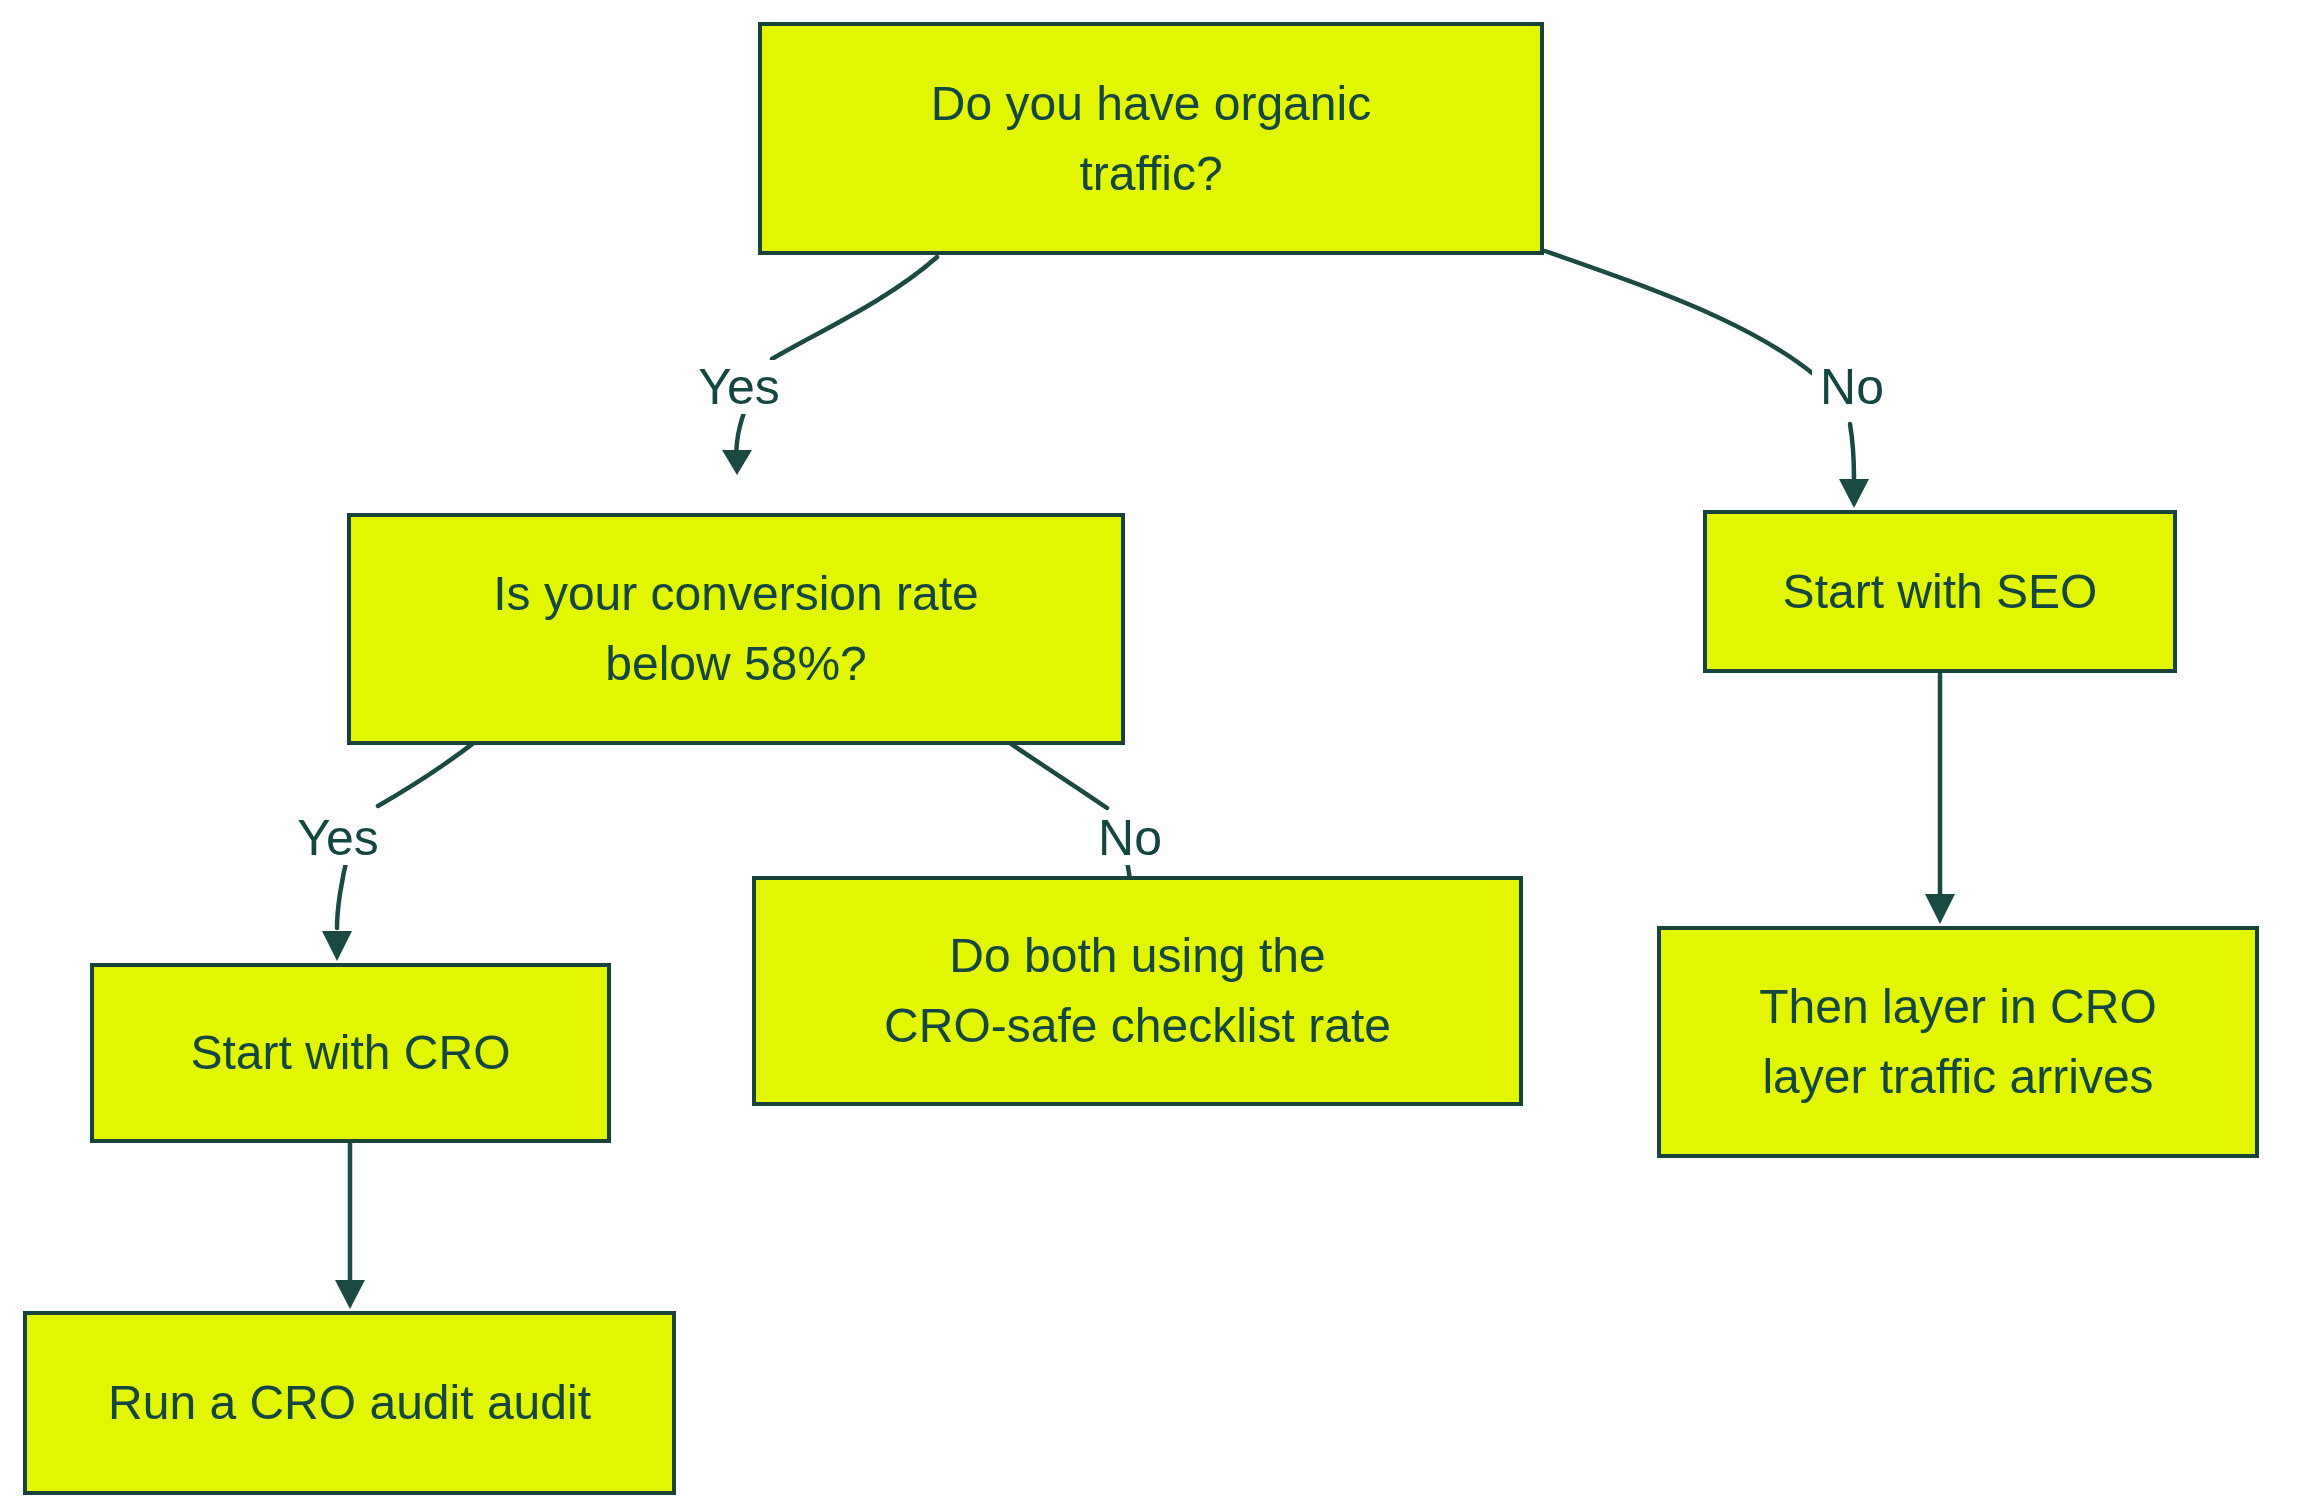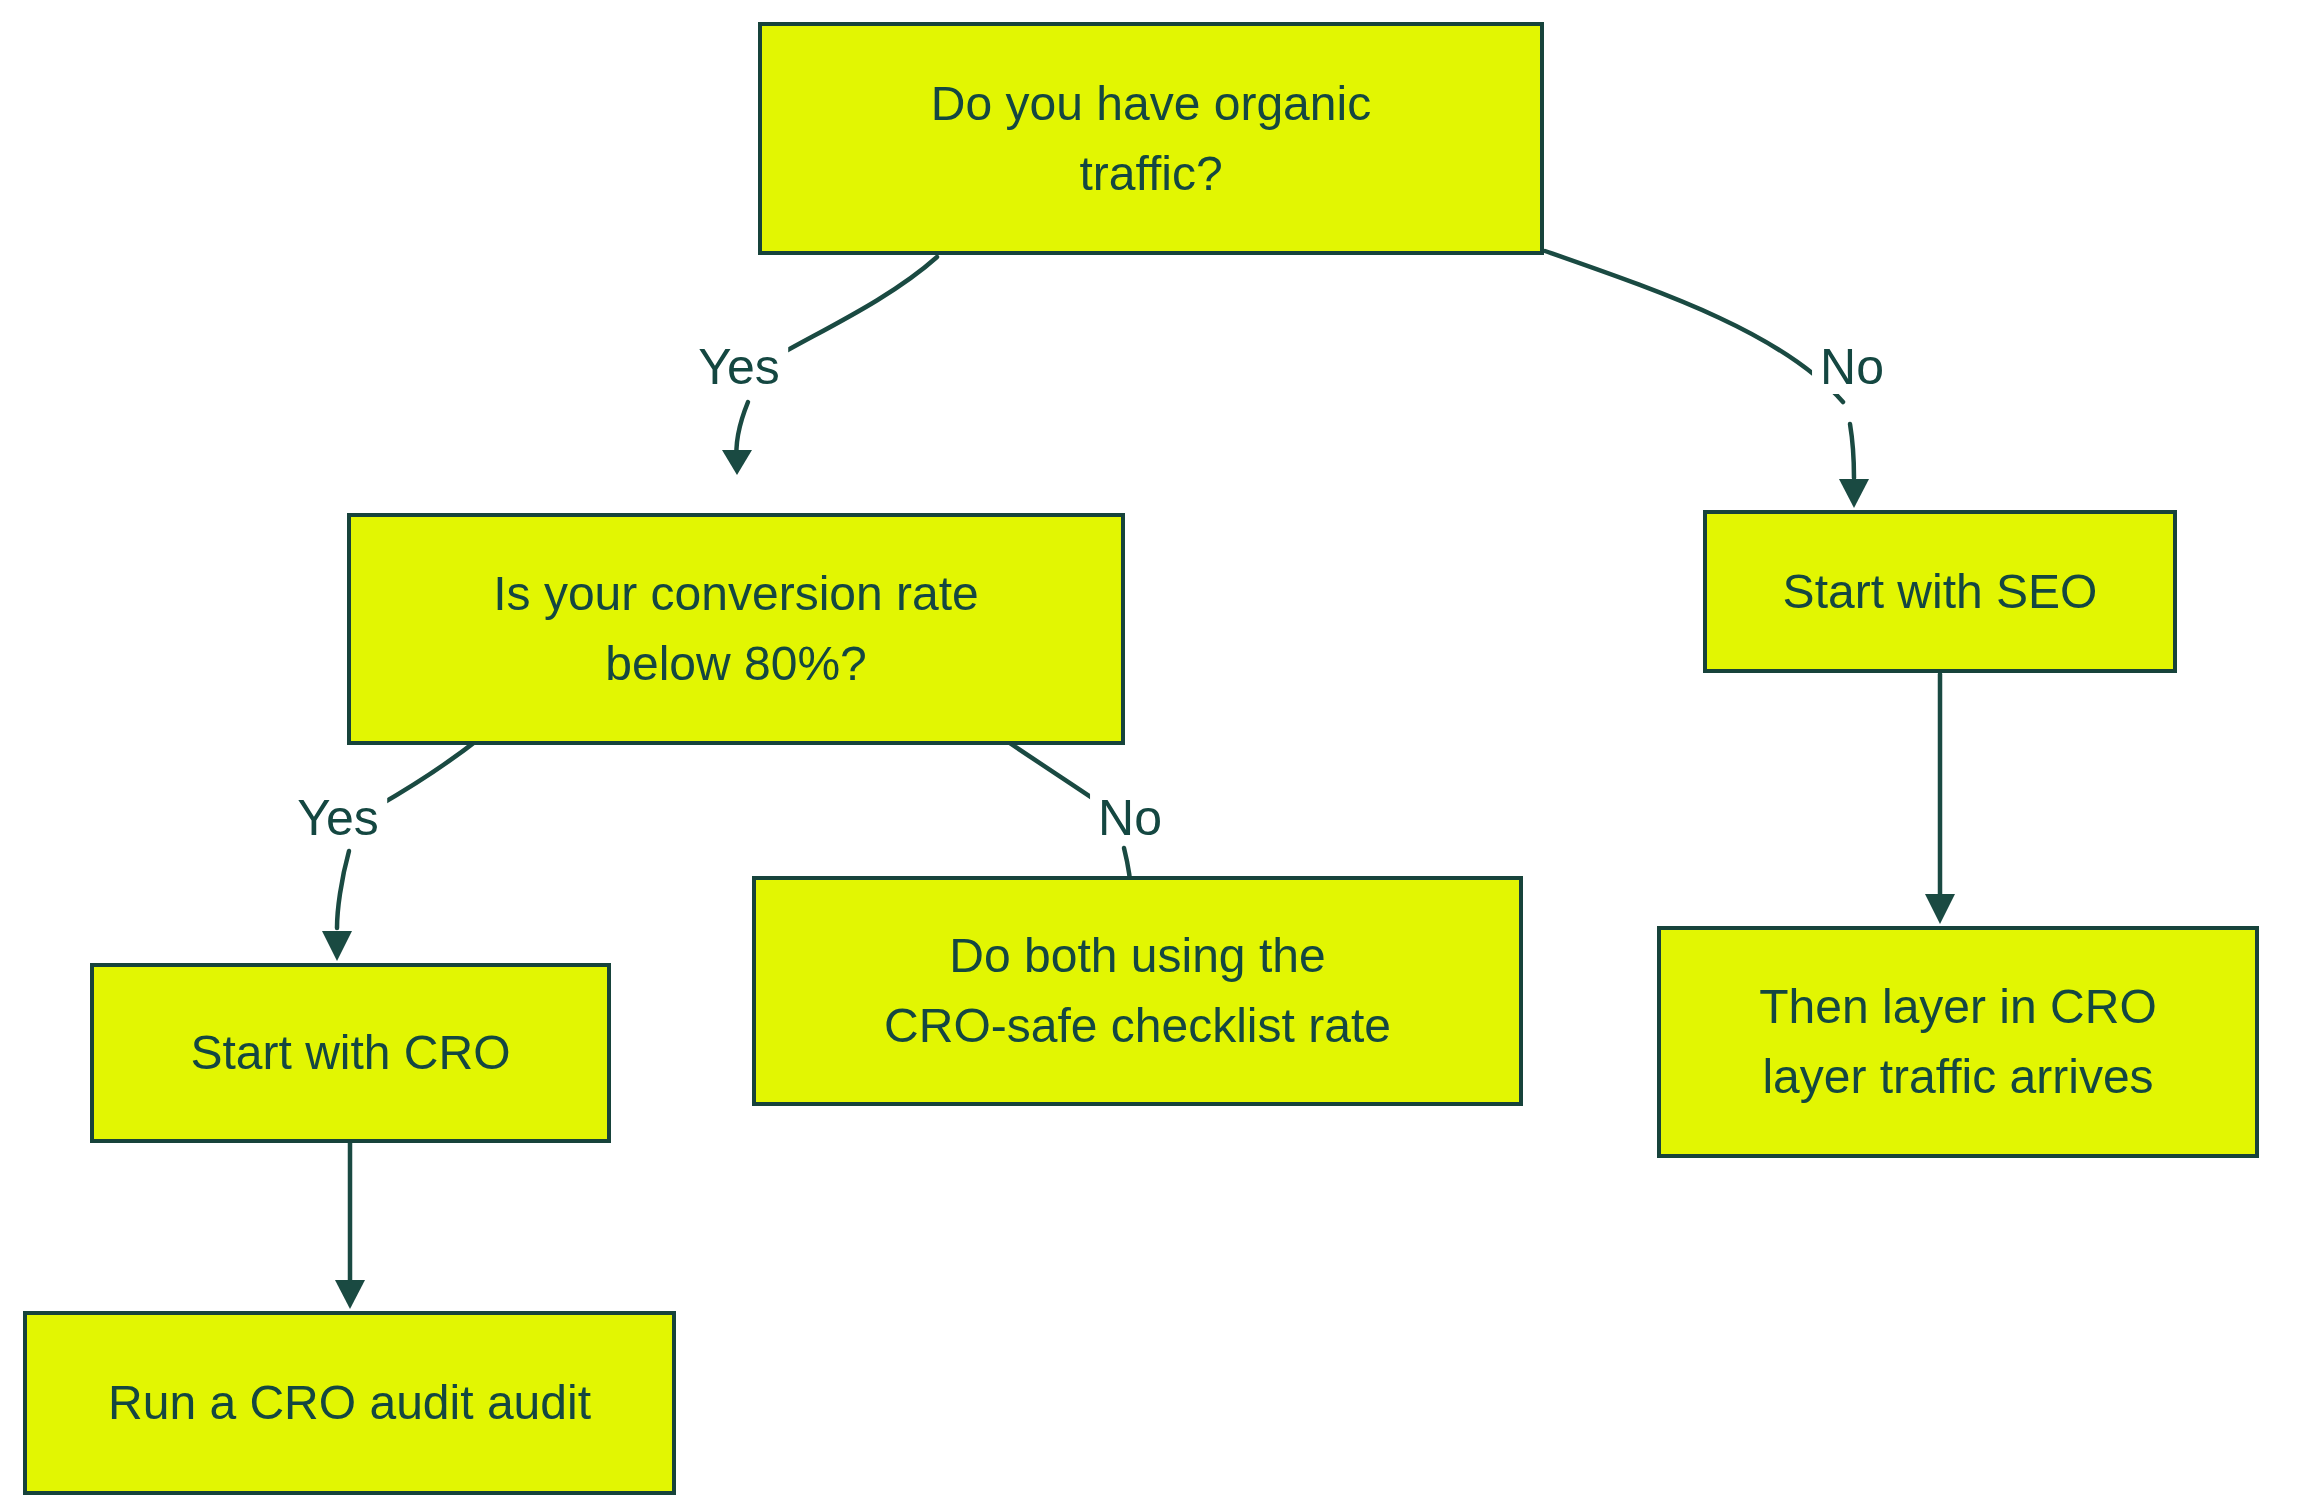--- a/index.html
+++ b/index.html
@@ -32,20 +32,21 @@
   }
   .node span{display:block;white-space:nowrap;}
   .edge-label{
     position:absolute;
     transform:translate(-50%,-50%);
     background:var(--background);
     color:var(--text);
     font-size:50px;line-height:50px;font-weight:500;
     padding:2px 8px;
     white-space:nowrap;
+    margin-top:20px;
   }
 </style>
 </head>
 <body>
 
 <div id="canvas">
 
   <svg id="edges" viewBox="0 0 2307 1506" xmlns="http://www.w3.org/2000/svg">
 
     <path class="edge" d="M 937 257 C 889 300 818 332 772 359"></path>
@@ -71,21 +72,21 @@
     <polygon class="arrowhead" points="1925,894 1955,894 1940,924"></polygon>
   </svg>
 
   <div class="node" style="left:758px;top:22px;width:786px;height:233px;">
     <span>Do you have organic</span>
     <span>traffic?</span>
   </div>
 
   <div class="node" style="left:347px;top:475px;width:778px;height:232px;margin-top:38px;">
     <span>Is your conversion rate</span>
-    <span>below 80%?</span>
+    <span>below 58%?</span>
   </div>
 
   <div class="node" style="left:1703px;top:510px;width:474px;height:163px;">
     <span>Start with SEO</span>
   </div>
 
   <div class="node" style="left:90px;top:963px;width:521px;height:180px;">
     <span>Start with CRO</span>
   </div>
 

